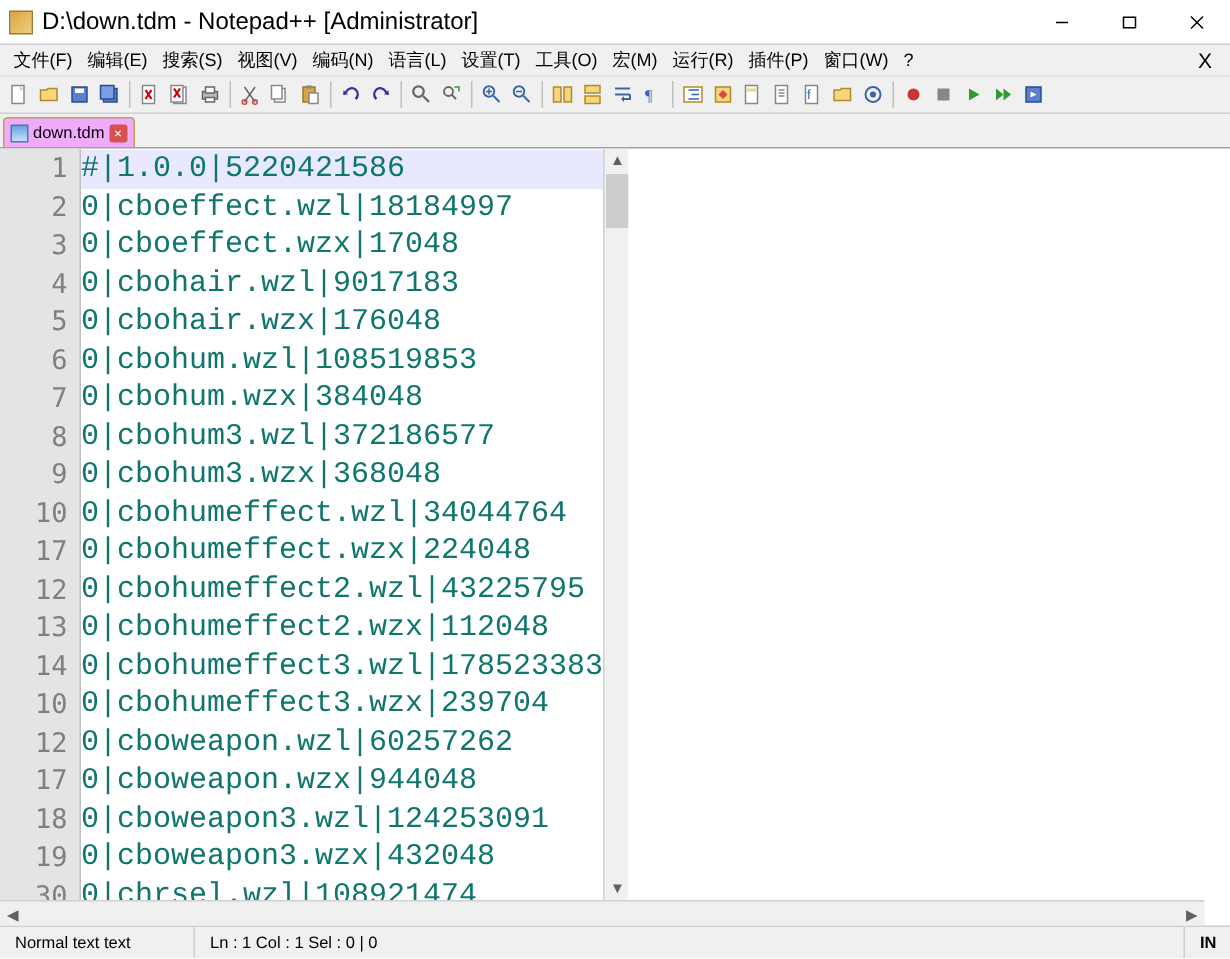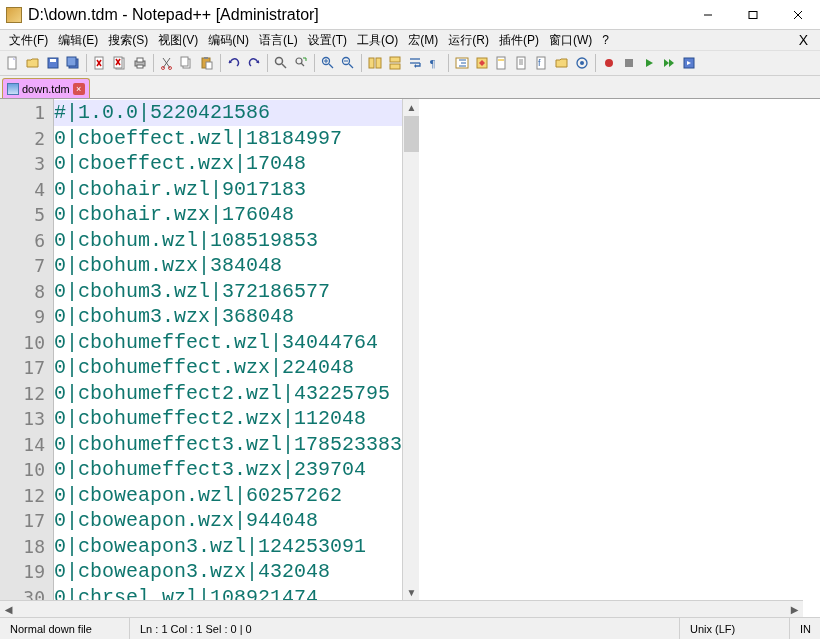--- a/index.html
+++ b/index.html
@@ -172,21 +172,21 @@
   font-size: 11px;
   color: #000;
 }
 .statusbar .cell {
   padding: 0 10px;
   border-right: 1px solid #d0d0d0;
   height: 100%;
   display: flex;
   align-items: center;
 }
-.statusbar .cell:last-child { border-right: none; }
+.statusbar .cell:last-child { border-right: none; font-weight: bold; }
 .statusbar .wide { flex: 1; }
 
 .editor-area{
   height: calc(519px - 17px);
   display:flex;
   overflow:hidden;
 }
 </style>
 </head>
 <body>
@@ -484,17 +484,16 @@
       <div class="arr down">▼</div>
     </div>
   </div>
   <div class="hscroll">
     <div class="arr left">◀</div>
     <div class="arr right">▶</div>
   </div>
 </div>
 
 <div class="statusbar">
-  <div class="cell" style="width:130px">Normal down file</div>
+  <div class="cell" style="width:130px">Normal text text</div>
   <div class="cell wide">Ln : 1    Col : 1    Sel : 0 | 0</div>
-  <div class="cell" style="width:110px">Unix (LF)</div>
   <div class="cell" style="width:30px">IN</div>
 </div>
 
 </body></html>

